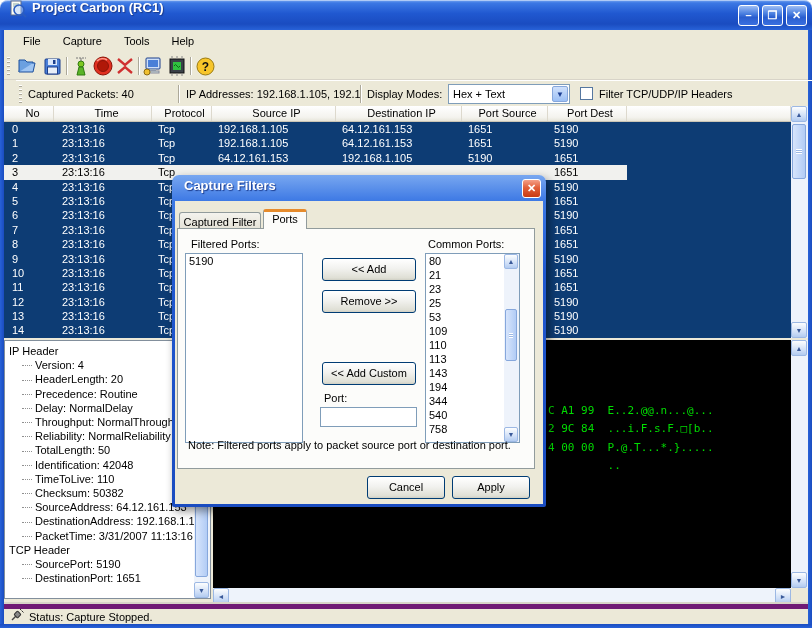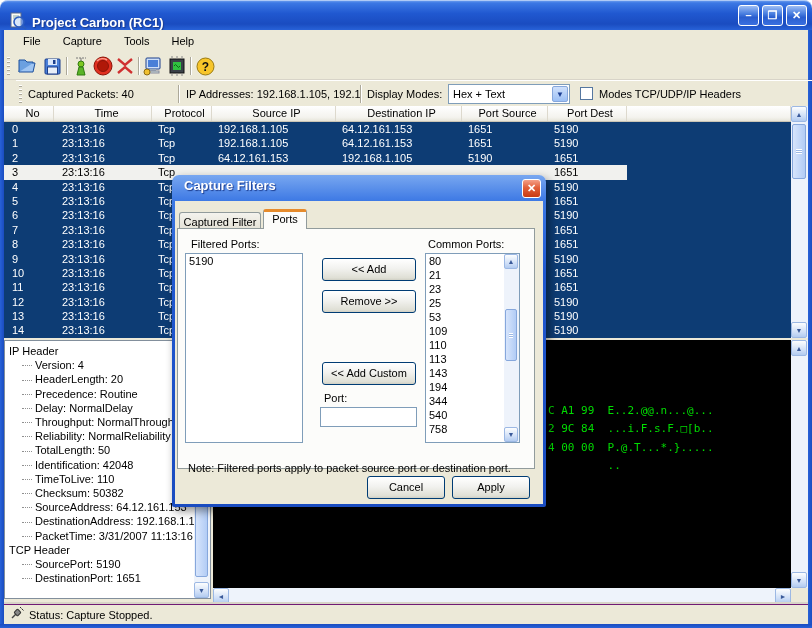--- a/index.html
+++ b/index.html
@@ -4,21 +4,21 @@
 <style>
   * { margin:0; padding:0; box-sizing:border-box; }
   html,body { width:812px; height:628px; overflow:hidden; background:#fff;
               font-family:"Liberation Sans", sans-serif; }
   #window { position:absolute; inset:0; }
 
   
   .titlebar { position:absolute; left:0; top:0; right:0; height:30px;
     border-radius:8px 8px 0 0;
     background:linear-gradient(180deg,#78a7f0 0%,#3c78e4 10%,#2058d0 45%,#1a4cc0 80%,#2862d8 100%);
-    box-shadow:inset 0 1px 0 rgba(255,255,255,.45); display:flex; align-items:flex-end; }
+    box-shadow:inset 0 1px 0 rgba(255,255,255,.45); display:flex; align-items:flex-start; }
   .app-icon { margin:0 5px 0 9px; width:18px; height:18px; display:inline-block; }
   .title-text { color:#fff; font-weight:bold; font-size:13px; text-shadow:1px 1px 1px #1a3a8c; }
   .winbtns { position:absolute; right:5px; top:5px; display:flex; gap:3px; }
   .winbtn { width:21px; height:21px; border:1px solid #fff; border-radius:3px;
     background:linear-gradient(180deg,#9dbdf4 0%,#4a7fe0 40%,#2a5ecf 60%,#3a70e0 100%);
     color:#fff; font-size:11px; font-weight:bold; text-align:center; line-height:19px; cursor:default; }
   .border-left,.border-right { position:absolute; top:30px; bottom:0; width:4px;
     background:linear-gradient(90deg,#2862d8,#1a4cc0); }
   .border-left{left:0} .border-right{right:0}
   .border-bottom { position:absolute; left:0; right:0; bottom:0; height:4px;
@@ -82,21 +82,21 @@
   
   .hex-panel { position:absolute; left:209px; top:310px; width:595px; height:264px; }
   .hex-black { position:absolute; left:0; top:0; right:17px; bottom:16px; background:#000; overflow:hidden; }
   .hex-lines { position:absolute; left:335px; top:6px;
     font-family:"DejaVu Sans Mono", monospace; font-size:11px; font-weight:normal;
     color:#00dd00; line-height:18.5px; white-space:pre; }
   .hex-corner { position:absolute; right:0; bottom:0; width:17px; height:16px; background:#ece9d8; }
 
   
   .statusbar { position:absolute; left:0; right:0; bottom:0; height:20px;
-    border-top:1px solid #701a75; box-shadow:0 -2px 0 #d8d4c8; background:#ece9d8;
+    border-top:5px solid #701a75; box-shadow:0 -2px 0 #d8d4c8; background:#ece9d8;
     display:flex; align-items:center; padding-left:6px; }
   .status-text { font-size:11px; color:#000; margin-left:5px; }
 
   
   .dialog { position:absolute; left:172px; top:175px; width:374px; height:332px; z-index:20;
     border-radius:7px 7px 2px 2px;
     background:linear-gradient(180deg,#78a7f0 0%,#3c78e4 8%,#2058d0 30%,#1a4cc0 100%);
     box-shadow:3px 4px 10px rgba(0,0,0,.45); }
   .dlg-titlebar { position:absolute; left:0; top:0; right:0; height:20px; display:flex; align-items:center; }
   .dlg-title { color:#fff; font-weight:bold; font-size:13px; margin-left:12px; text-shadow:1px 1px 1px #1a3a8c; }
@@ -231,21 +231,21 @@
       <span class="ib-text" style="left:12px">Captured Packets: 40</span>
       <div class="ib-sep" style="left:162px"></div>
       <span class="ib-text" style="left:170px">IP Addresses: 192.168.1.105, 192.1</span>
       <div class="ib-sep" style="left:344px"></div>
       <span class="ib-text" style="left:351px">Display Modes:</span>
       <div class="dropdown">
         <span class="dd-text">Hex + Text</span>
         <span class="dd-btn">▼</span>
       </div>
       <div class="checkbox"></div>
-      <span class="cb-label">Modes TCP/UDP/IP Headers</span>
+      <span class="cb-label">Filter TCP/UDP/IP Headers</span>
     </div>
 
     <div class="packet-table">
       <div class="thead">
         <span class="c c0">No</span>
         <span class="c c1">Time</span>
         <span class="c c2">Protocol</span>
         <span class="c c3">Source IP</span>
         <span class="c c4">Destination IP</span>
         <span class="c c5">Port Source</span>
@@ -523,19 +523,19 @@
             <div class="li">540</div>
             <div class="li">758</div>
           </div>
         <div class="cp-sbv">
           <div class="sb-btn" style="top:0;left:0;width:14px;height:15px;line-height:14px">▲</div>
           <div class="sb-thumb" style="top:55px;height:52px;width:12px"></div>
           <div class="sb-btn" style="bottom:0;left:0;width:14px;height:15px;line-height:14px">▼</div>
         </div>
       </div>
 
-      <span class="dlg-label" style="left:13px;top:261px">Note: Filtered ports apply to packet source port or destination port.</span>
+      <span class="dlg-label" style="left:13px;top:238px">Note: Filtered ports apply to packet source port or destination port.</span>
 
       <div class="xpbtn" style="left:192px;top:275px;width:78px;height:23px;line-height:21px">Cancel</div>
       <div class="xpbtn" style="left:277px;top:275px;width:78px;height:23px;line-height:21px">Apply</div>
     </div>
   </div>
 </div>
 
 </body></html>

